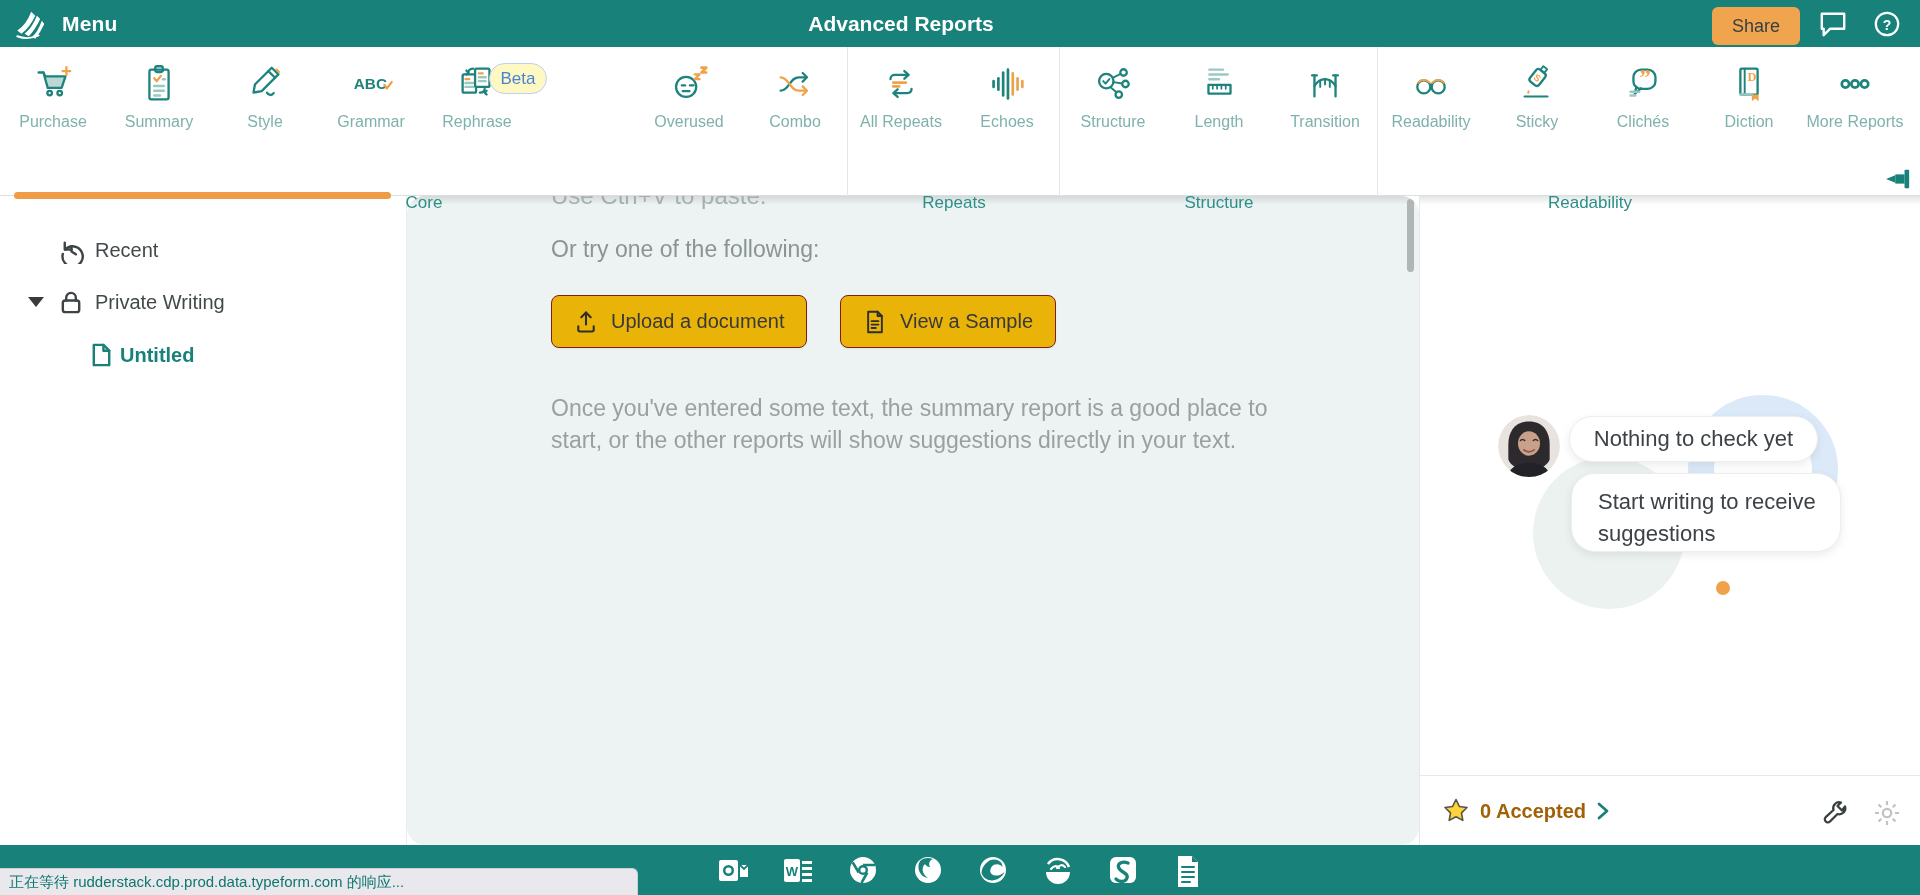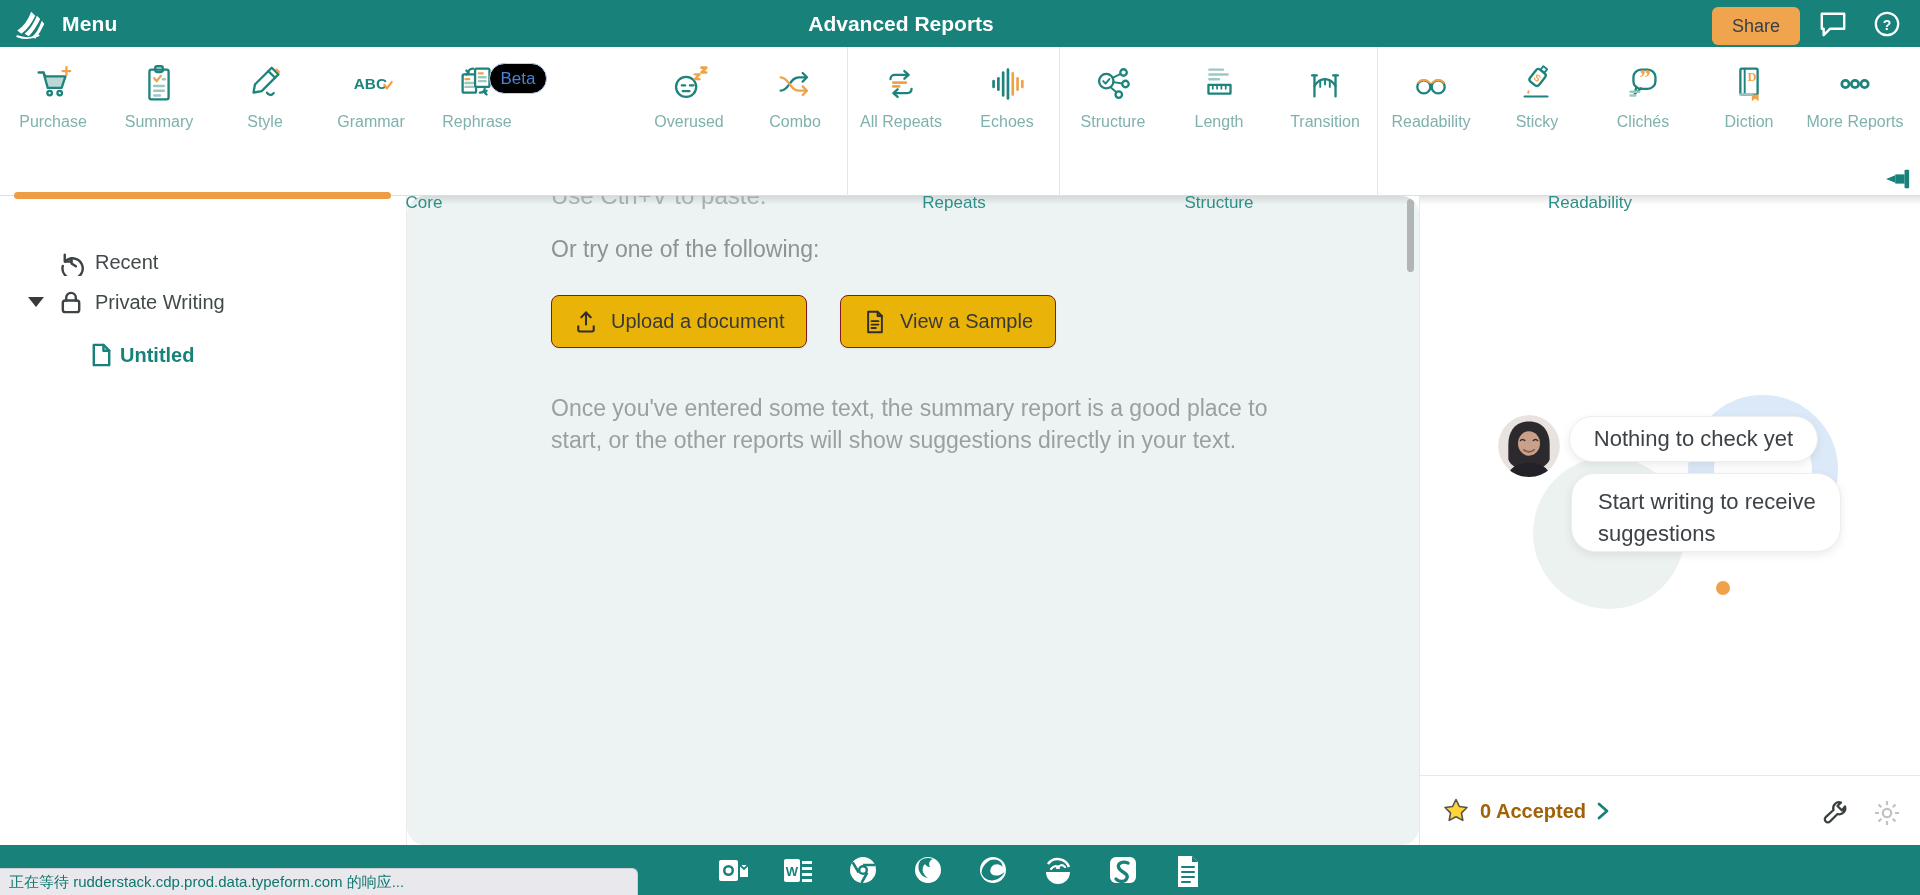--- a/index.html
+++ b/index.html
@@ -21,21 +21,21 @@
 
   
   .toolbar { position:absolute; left:0; top:47px; width:1920px; height:149px; background:#fff;
     border-bottom:1px solid #dcdfdf; z-index:5; }
   .tb-item { position:absolute; top:14px; width:104px; text-align:center; cursor:pointer; }
   .tb-item svg { width:46px; height:46px; display:block; margin:0 auto; }
   .tb-label { display:block; margin-top:6px; font-size:16px; color:#7fb1ad; }
   .tb-divider { position:absolute; top:0; width:1px; height:149px; background:#e3e6e6; }
   .tb-group-label { position:absolute; top:121px; transform:translateX(-50%); font-size:17px; color:#2c8f88;margin-top:25px; }
   .beta-badge { position:absolute; left:489px; top:16px; width:58px; height:31px; line-height:29px;
-    background:#000000; border:1px solid #b9cff3; border-radius:16px; color:#4b82d8; font-size:17px;
+    background:#fef9c3; border:1px solid #b9cff3; border-radius:16px; color:#4b82d8; font-size:17px;
     text-align:center; z-index:6; }
   .pin-btn { position:absolute; left:1884px; top:120px; width:30px; height:24px; cursor:pointer; }
   .sidebar-accent { position:absolute; left:14px; top:192px; width:377px; height:7px; border-radius:4px;
     background:#ee9d45; z-index:7; }
 
   
   .sidebar { position:absolute; left:0; top:196px; width:407px; height:649px; background:#fff;
     border-right:1px solid #ececec; }
   .side-row { position:absolute; left:0; width:100%; height:44px; display:flex; align-items:center; cursor:pointer; }
   .side-row .caret { position:absolute; left:28px; width:0; height:0;
@@ -296,21 +296,21 @@
           <circle cx="14" cy="24" r="3.8" fill="none" stroke="#1d837c" stroke-width="2.8" stroke-linecap="round" stroke-linejoin="round"></circle>
           <circle cx="24" cy="24" r="3.8" fill="none" stroke="#1d837c" stroke-width="2.8" stroke-linecap="round" stroke-linejoin="round"></circle>
           <circle cx="34" cy="24" r="3.8" fill="none" stroke="#1d837c" stroke-width="2.8" stroke-linecap="round" stroke-linejoin="round"></circle>
         </svg>
         <span class="tb-label">More Reports</span>
       </div>
     </div>
   <div class="sidebar-accent"></div>
 
   <div class="sidebar" id="sidebar">
-      <div class="side-row" style="top: 44px; text-decoration: underline;">
+      <div class="side-row" style="top: 32px; text-decoration: underline;">
         <svg viewBox="0 0 28 28">
           <g fill="none" stroke="#3d4445" stroke-width="2.5" stroke-linecap="round" stroke-linejoin="round">
             <path d="M7 6v7h7"></path>
             <path d="M7.5 13A10.5 10.5 0 1 1 5 17.5"></path>
             <path d="M14 9.5v5.5l4.5 3"></path>
           </g>
         </svg>
        <span class="side-label">Recent</span>
       </div>
       <div class="side-row" style="top: 84px;">

